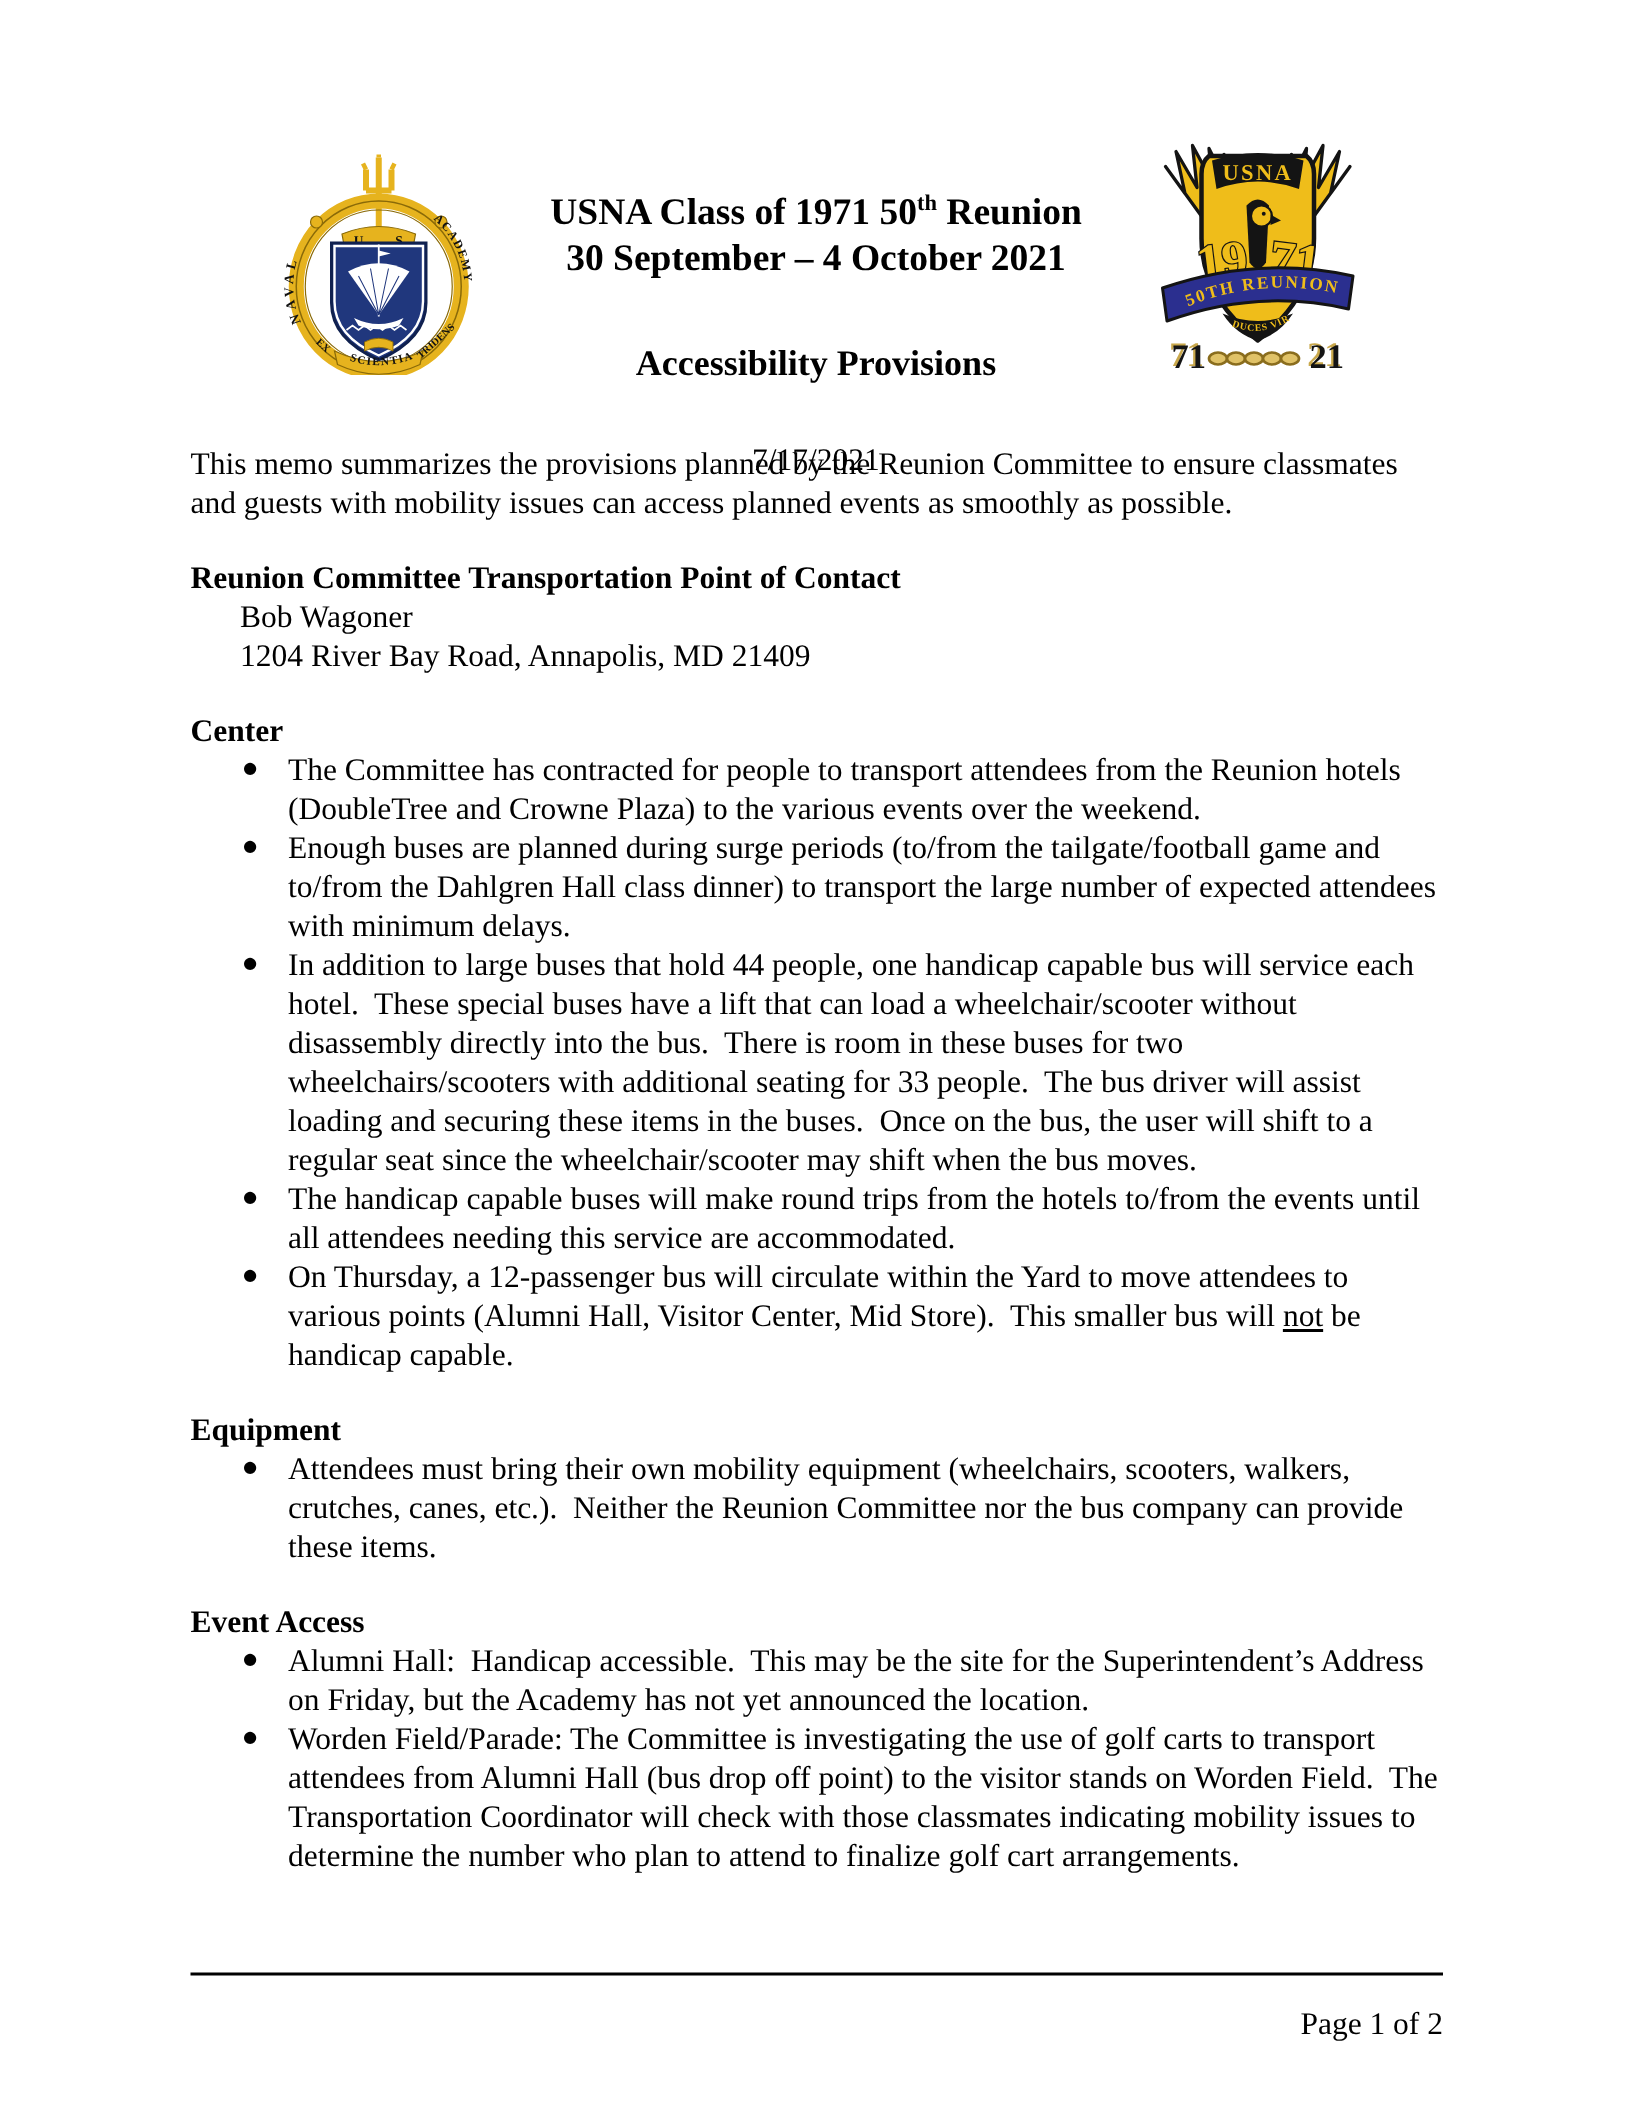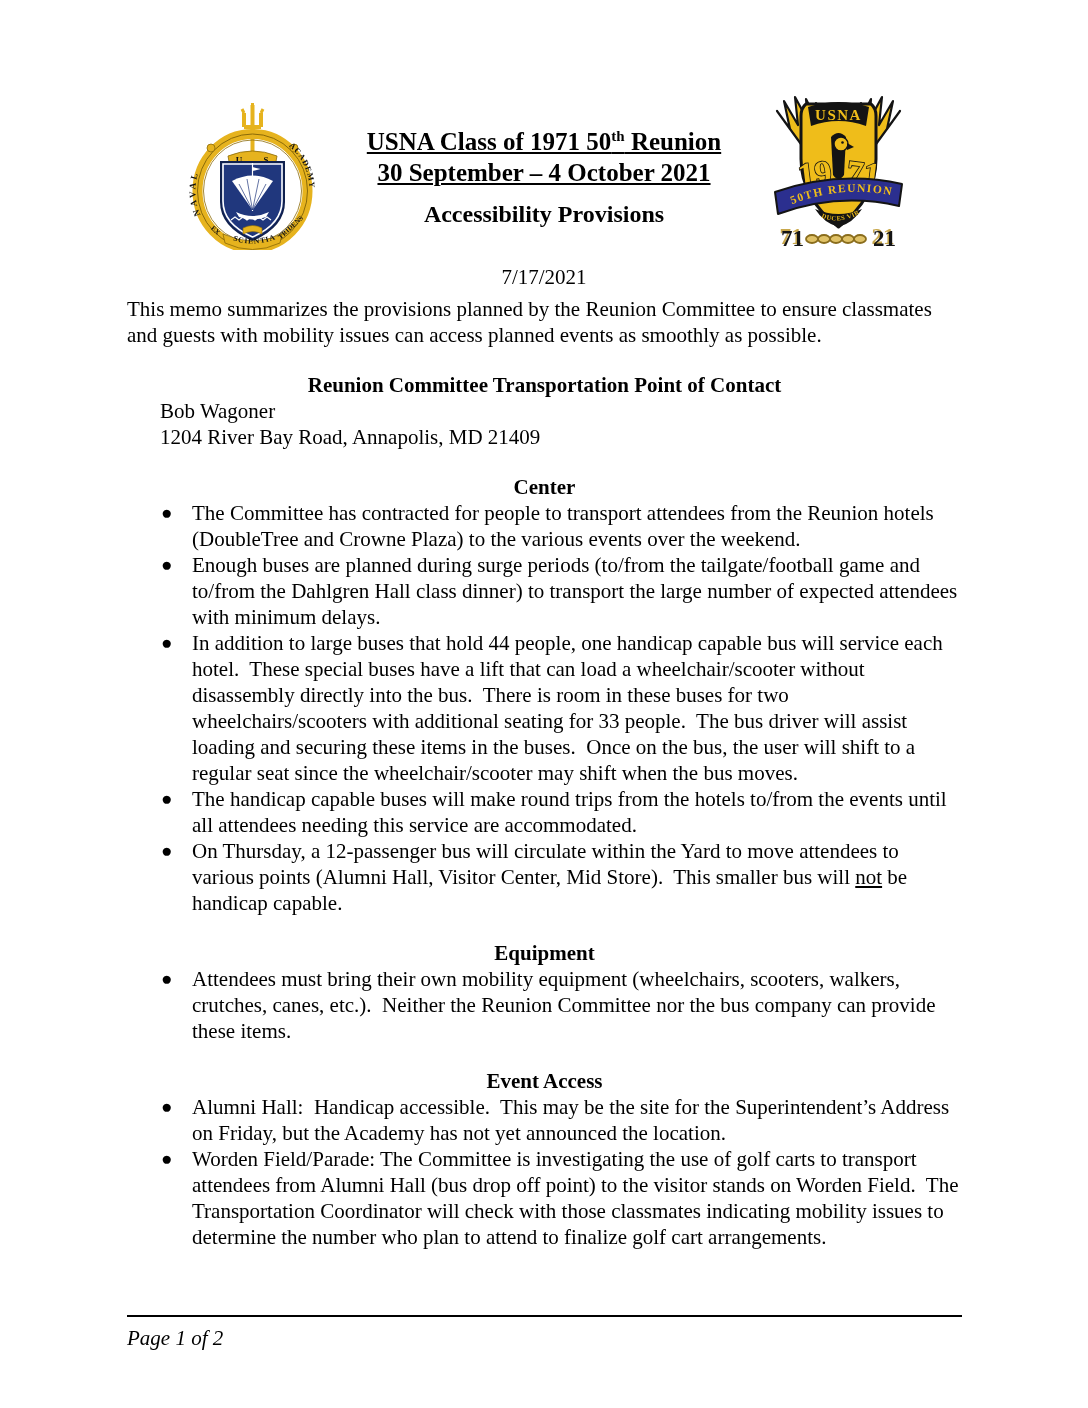--- a/index.html
+++ b/index.html
@@ -13,45 +13,45 @@
     font-family: "Liberation Serif", serif;
     font-size: 21px;
     line-height: 26px;
     overflow: hidden;
   }
   
   .header { position: relative; height: 296px; }
   .crest-left  { position: absolute; left: 189px; top: 99px;  width: 127px; height: 151px; }
   .crest-right { position: absolute; left: 772px; top: 95px;  width: 133px; height: 152px; }
   .title-block { position: absolute; left: 0; right: 0; top: 126px; text-align: center; }
-  .title-line  { font-weight: bold; font-size: 25px; line-height: 31px; text-decoration: underline; }
+  .title-line  { font-weight: bold; font-size: 25px; line-height: 31px; }
   .title-line sup { font-size: 15px; vertical-align: super; line-height: 0; }
-  .subtitle    { font-weight: bold; font-size: 24px; line-height: 28px; margin-top: 12px; }
+  .subtitle    { font-weight: bold; font-size: 24px; line-height: 28px; margin-top: 41px; }
   .doc-date    { font-size: 21px; line-height: 26px; margin-top: 36px; }
   
   .body { padding: 0 126px 0 127px; }
   .t { white-space: pre-wrap; }
   p.intro { margin: 0; }
-  h3.sec { font-size: 21px; line-height: 26px; font-weight: bold; margin: 24px 0 0 0; text-align: center; }
+  h3.sec { font-size: 21px; line-height: 26px; font-weight: bold; margin: 24px 0 0 0; }
   .contact-line { margin-left: 33px; }
   ul.bullets { margin: 0; padding: 0; list-style: none; }
   ul.bullets li { position: relative; padding-left: 65px; }
   ul.bullets li .dot {
     position: absolute; left: 34px; top: 0;
     font-size: 19px;
   }
   a.email { color: #0563C1; text-decoration: underline; cursor: pointer; }
   u.uword { }
   
   .footer {
     position: absolute; left: 127px; right: 126px; top: 1315px;
     border-top: 2px solid #000000;
-    text-align: left;
-    padding-top: 8px;
-    font-size: 21px; line-height: 26px; font-style: italic;
+    text-align: right;
+    padding-top: 19px;
+    font-size: 21px; line-height: 26px;
   }
   svg text { font-family: "Liberation Serif", serif; }
 </style>
 </head>
 <body>
 
 <div class="page">
 
   <div class="header">
 

